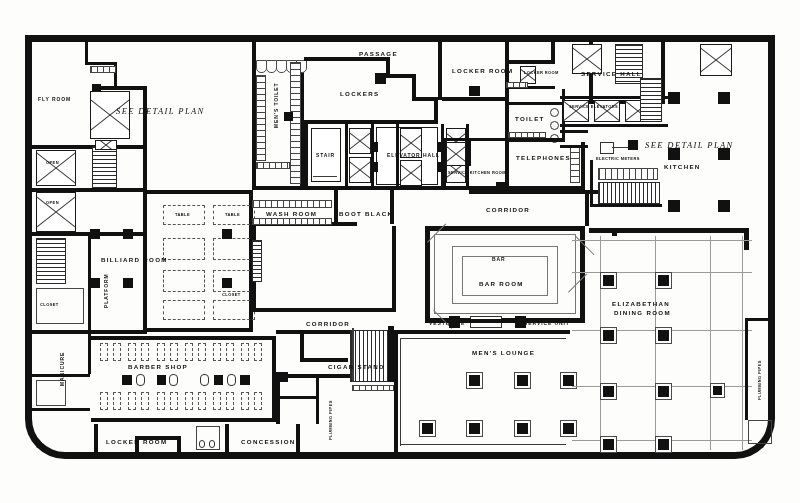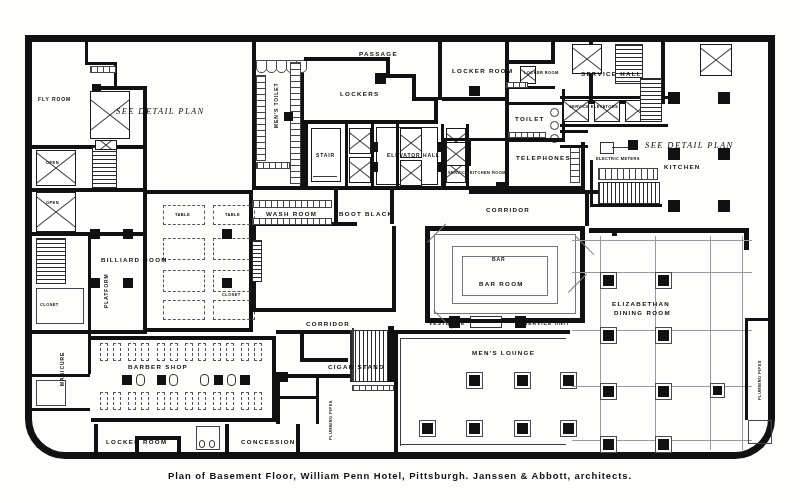--- a/index.html
+++ b/index.html
@@ -509,14 +509,13 @@
     <div class="lab big" style="left:581px;top:70px;">SERVICE HALL</div>
     <div class="lab tiny" style="left:569px;top:104px;">SERVICE ELEVATORS</div>
     <div class="lab det" style="left:645px;top:140px;">SEE DETAIL PLAN</div>
     <div class="lab big" style="left:664px;top:163px;">KITCHEN</div>
     <div class="lab big" style="left:612px;top:300px;">ELIZABETHAN</div>
     <div class="lab big" style="left:614px;top:309px;">DINING ROOM</div>
     <div class="lab tiny" style="left:596px;top:156px;">ELECTRIC METERS</div>
 
   </div>
 
-  <div id="caption">Plan of Basement Floor, William Penn Hotel, Pittsburgh.  Janssen &amp; Abbott, architects.</div>
 </div>
 
 </body></html>

